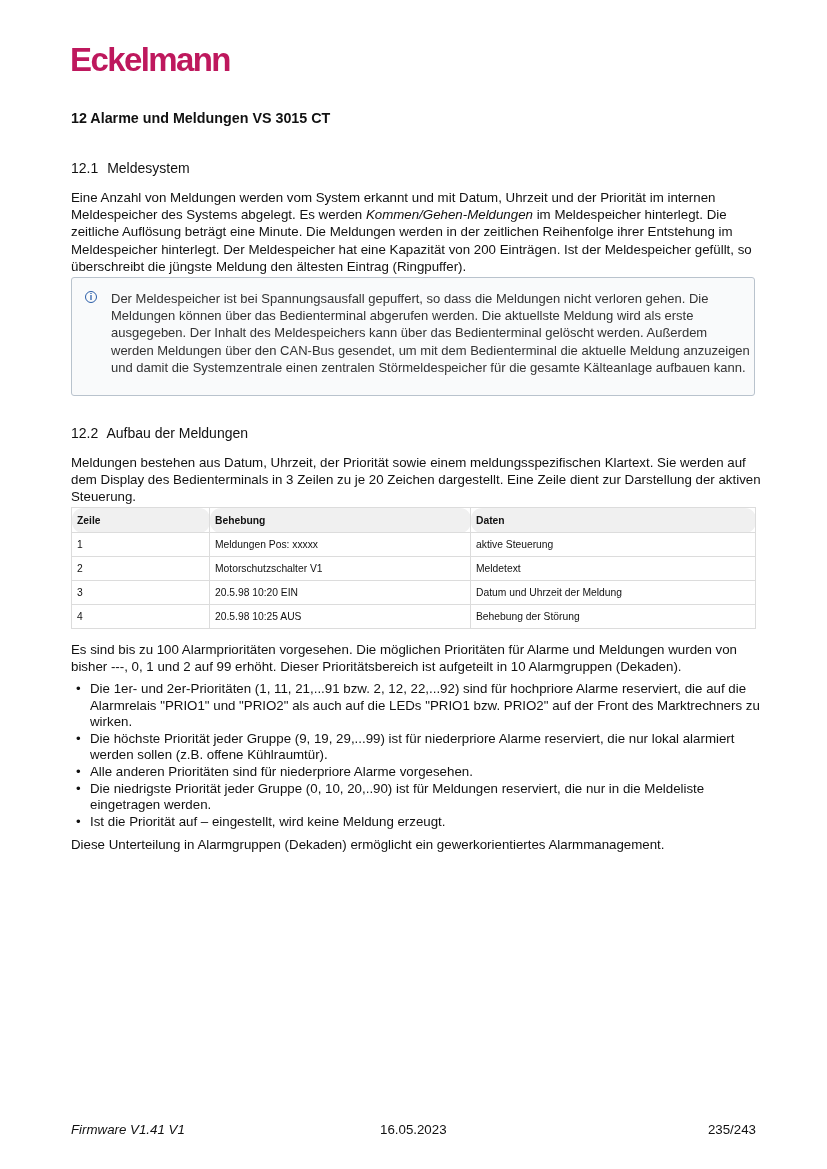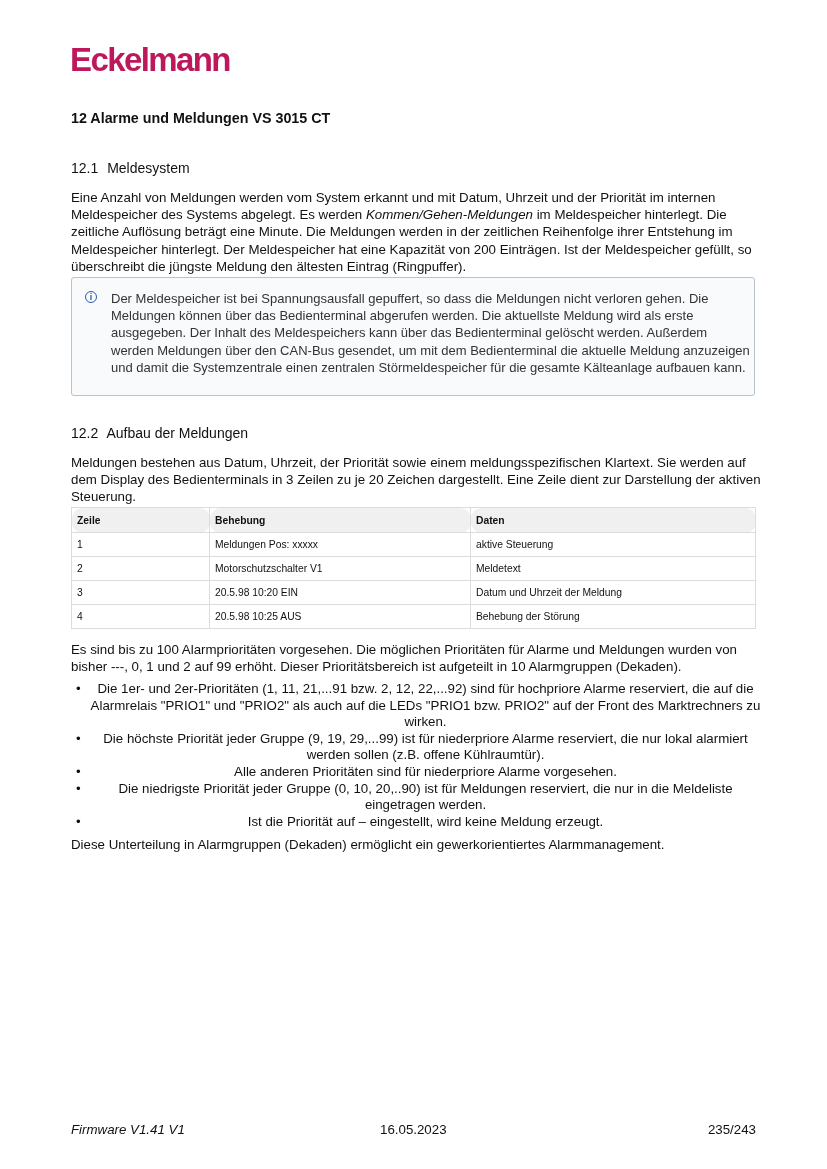--- a/index.html
+++ b/index.html
@@ -49,21 +49,21 @@
       position: absolute; left: 0; top: 507px; width: 685px;
       border-collapse: collapse; font-size: 10.3px;
     }
     th, td {
       border: 1px solid #dcdcdc; text-align: left; padding: 0 5px; height: 24px; box-sizing: border-box;
     }
     th { background: #f0f0f0; font-weight: bold; height: 25px; border-radius: 11px; }
     th.c1, td.c1 { width: 138px; }
     th.c2, td.c2 { width: 261px; }
     ul {
-      position: absolute; left: 0; top: 681px; margin: 0; padding: 0; list-style: none; width: 690px; text-align: center;
+      position: absolute; left: 0; top: 681px; margin: 0; padding: 0; list-style: none; width: 690px;
     }
     ul li {
       position: relative; padding-left: 19px; font-size: 13.3px; line-height: 16.6px;
     }
     ul li::before {
       content: "\2022"; position: absolute; left: 5px; top: 0;
     }
     .footer {
       position: absolute; top: 1122px; font-size: 13.3px; line-height: 16px;
     }

